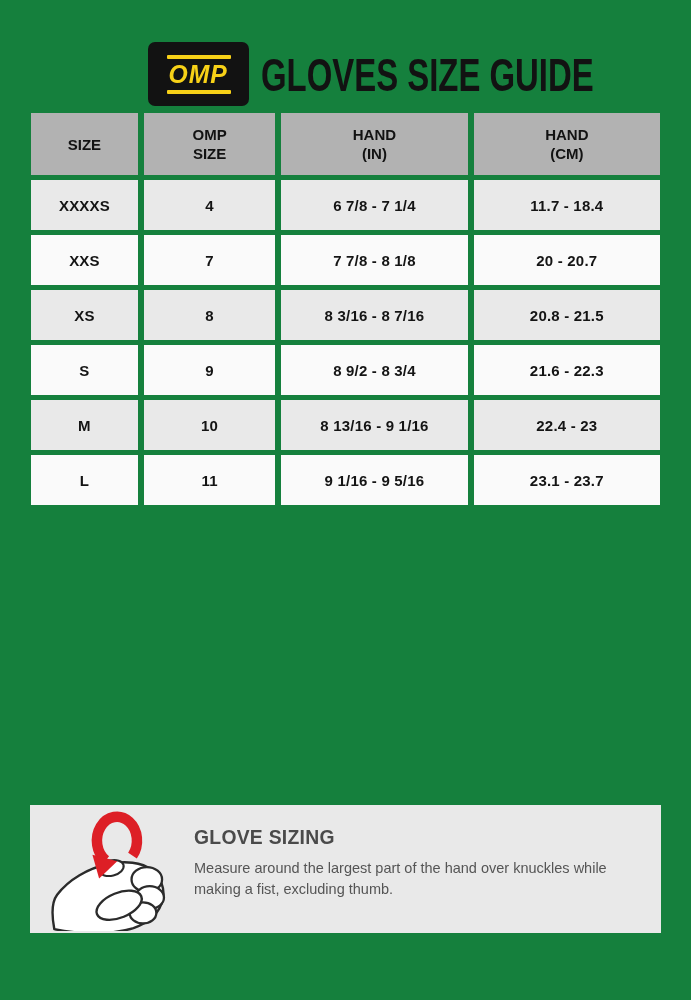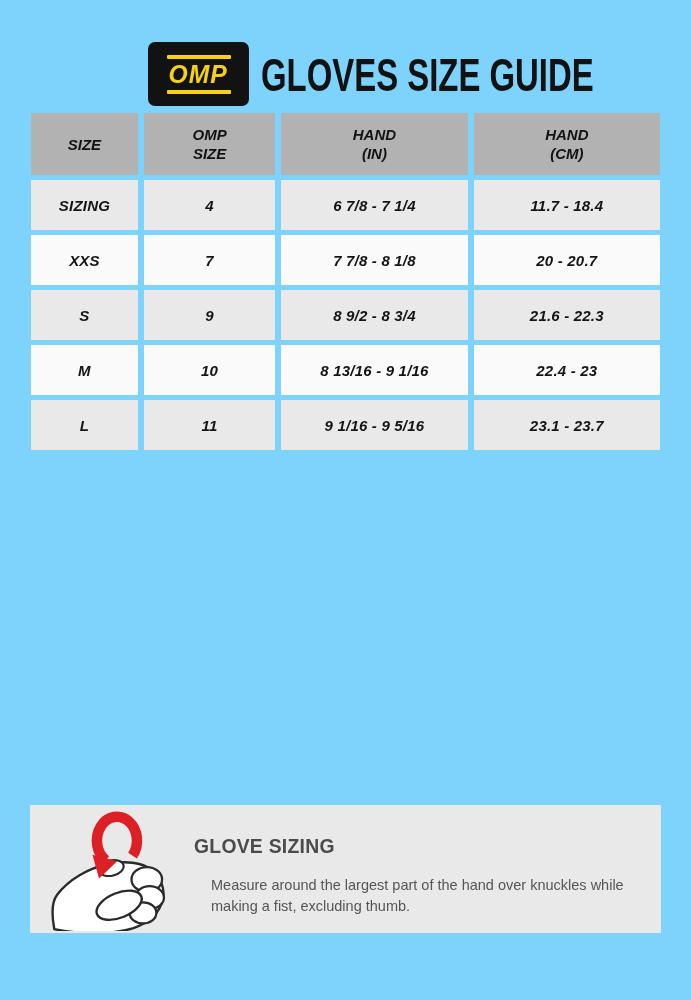--- a/index.html
+++ b/index.html
@@ -12,21 +12,21 @@
     --tape-red:#DD1F26;
     --text-dark:#141414;
     --text-gray:#4D4D4D;
   }
   *{box-sizing:border-box;}
   html,body{margin:0;padding:0;}
   body{
     width:691px;height:1000px;background:#ffffff;
     font-family:"Liberation Sans", sans-serif;
   }
-  .page{position:relative;width:691px;height:1000px;overflow:hidden;background:#7dd3fc;}
+  .page{position:relative;width:691px;height:1000px;overflow:hidden;background:#15803d;}
 
   
   .brand-header{
     position:absolute;top:42px;left:148px;height:64px;
     display:flex;align-items:center;gap:12px;
   }
   .logo{
     width:101px;height:64px;background:var(--logo-black);
     border-radius:7px;display:flex;align-items:center;justify-content:center;
     flex:0 0 auto;
@@ -39,48 +39,48 @@
     transform:scaleX(.95);
   }
   .page-title{
     font-size:47px;font-weight:bold;color:#121212;white-space:nowrap;
     transform:scaleX(.70);transform-origin:left center;letter-spacing:0;
   }
 
   
   table.size-table{
     position:absolute;top:108px;left:25px;width:641px;
-    border-collapse:separate;border-spacing:6px 5px;table-layout:fixed;font-style:italic;
+    border-collapse:separate;border-spacing:6px 5px;table-layout:fixed;
   }
   table.size-table th{
     background:var(--header-cell-gray);color:#121212;
     font-size:15px;font-weight:bold;line-height:19px;
     height:62px;text-align:center;vertical-align:middle;padding:0;
   }
   table.size-table td{
     font-size:15px;font-weight:bold;color:var(--text-dark);
     height:50px;text-align:center;vertical-align:middle;padding:0;
     letter-spacing:.2px;
   }
   table.size-table tbody tr:nth-child(odd) td{background:var(--row-gray);}
   table.size-table tbody tr:nth-child(even) td{background:var(--row-light);}
 
   
   .info-box{
     position:absolute;left:30px;top:805px;width:631px;height:128px;
     background:var(--info-box-gray);
   }
   .fist-wrap{position:absolute;left:18px;top:2px;width:148px;height:124px;}
-  .info-text{position:absolute;left:164px;top:29px;width:450px;}
+  .info-text{position:absolute;left:164px;top:20px;width:450px;}
   .info-heading{
     font-size:21px;font-weight:bold;color:#4A4A4A;letter-spacing:.3px;
     transform:scaleX(.92);transform-origin:left center;margin:0 0 9px 0;
   }
   .info-desc{
-    font-size:14.5px;color:#555555;line-height:1.45;margin:17px;
+    font-size:14.5px;color:#555555;line-height:1.45;margin:0;
   }
 </style>
 </head>
 <body>
 
 <div class="page">
 
   <div class="brand-header">
     <div class="logo">
       <div class="logo-inner">
@@ -102,30 +102,36 @@
     <thead>
       <tr>
           <th>SIZE</th>
           <th>OMP<br>SIZE</th>
           <th>HAND<br>(IN)</th>
           <th>HAND<br>(CM)</th>
         </tr>
     </thead>
     <tbody>
         <tr>
-          <td>SIZING</td>
+          <td>XXXXS</td>
           <td>4</td>
           <td>6 7/8 - 7 1/4</td>
           <td>11.7 - 18.4</td>
         </tr>
         <tr>
           <td>XXS</td>
           <td>7</td>
           <td>7 7/8 - 8 1/8</td>
           <td>20 - 20.7</td>
+        </tr>
+        <tr>
+          <td>XS</td>
+          <td>8</td>
+          <td>8 3/16 - 8 7/16</td>
+          <td>20.8 - 21.5</td>
         </tr>
         <tr>
           <td>S</td>
           <td>9</td>
           <td>8 9/2 - 8 3/4</td>
           <td>21.6 - 22.3</td>
         </tr>
         <tr>
           <td>M</td>
           <td>10</td>

